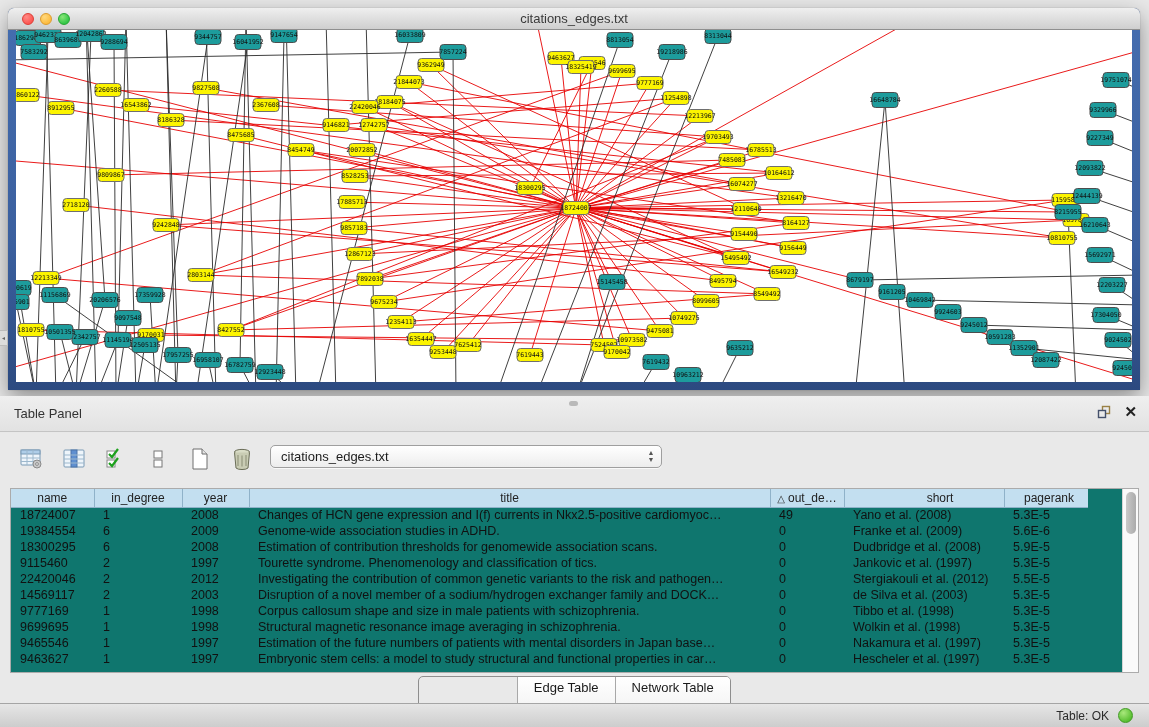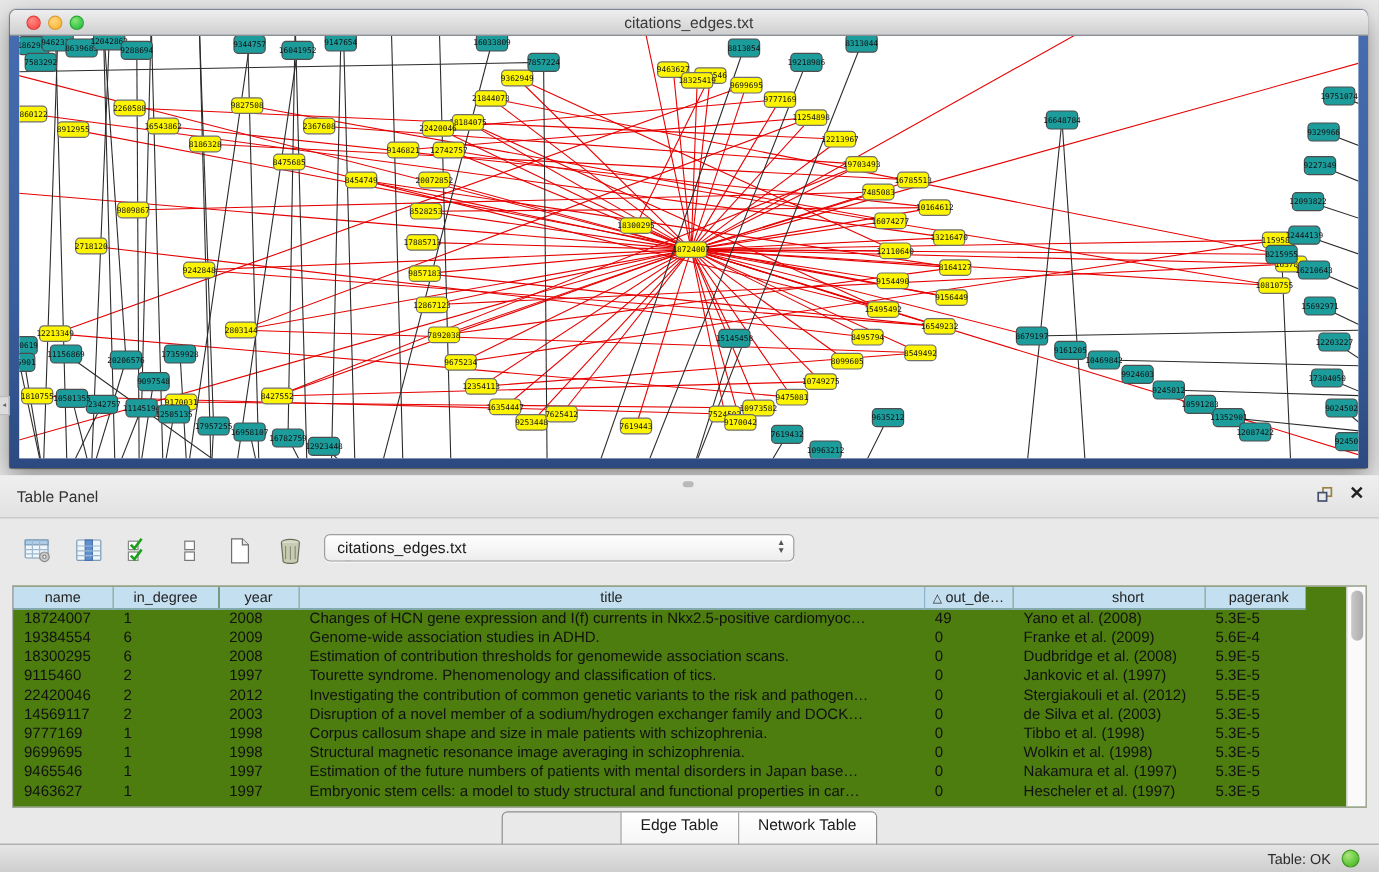--- a/index.html
+++ b/index.html
@@ -47,21 +47,21 @@
   .table-selector { position:absolute; left:270px; top:12px; width:392px; height:23px;
                     border:1px solid #9f9f9f; border-radius:5px;
                     background:linear-gradient(#ffffff,#ededed);
                     box-shadow:0 1px 0 rgba(255,255,255,.7);
                     display:flex; align-items:center; }
   .table-selector .sel-text { flex:1; padding-left:10px; font-size:13px; color:#1c1c1c; }
   .stepper { width:16px; display:flex; flex-direction:column; align-items:center; gap:1px; padding-right:4px; }
   .stepper span { font-size:7px; line-height:6px; color:#555; }
 
   .table-wrap { position:absolute; left:10px; top:55px; width:1129px; height:185px;
-                background:#4d7c0f; border:1px solid #ababab; display:flex;gap:34px; }
+                background:#0f766e; border:1px solid #ababab; display:flex;gap:34px; }
   .grid { flex:1; overflow:hidden; }
   table { border-collapse:collapse; table-layout:fixed; width:1112px; }
   th { background:#c3dff0; border:1px solid #8fb2c9; border-top:none;
        font-size:12px; font-weight:normal; color:#222; height:18px; text-align:center;
        overflow:hidden; white-space:nowrap; }
   th:first-child { border-left:none; } th:last-child { border-right:none; }
   td { font-size:12.5px; color:#111; height:16px; padding:0 0 0 9px;
        white-space:nowrap; overflow:hidden; }
   .sort { font-size:10px; color:#333; margin-right:3px; }
   .vscroll { width:16px; background:#fafafa; border-left:1px solid #d5d5d5; position:relative; }
@@ -859,21 +859,21 @@
               <td>5.3E-5</td>
               <td></td>
             </tr>
             <tr>
               <td>19384554</td>
               <td>6</td>
               <td>2009</td>
               <td>Genome-wide association studies in ADHD.</td>
               <td>0</td>
               <td>Franke et al. (2009)</td>
-              <td>5.6E-4</td>
+              <td>5.6E-6</td>
               <td></td>
             </tr>
             <tr>
               <td>18300295</td>
               <td>6</td>
               <td>2008</td>
               <td>Estimation of contribution thresholds for genomewide association scans.</td>
               <td>0</td>
               <td>Dudbridge et al. (2008)</td>
               <td>5.9E-5</td>

